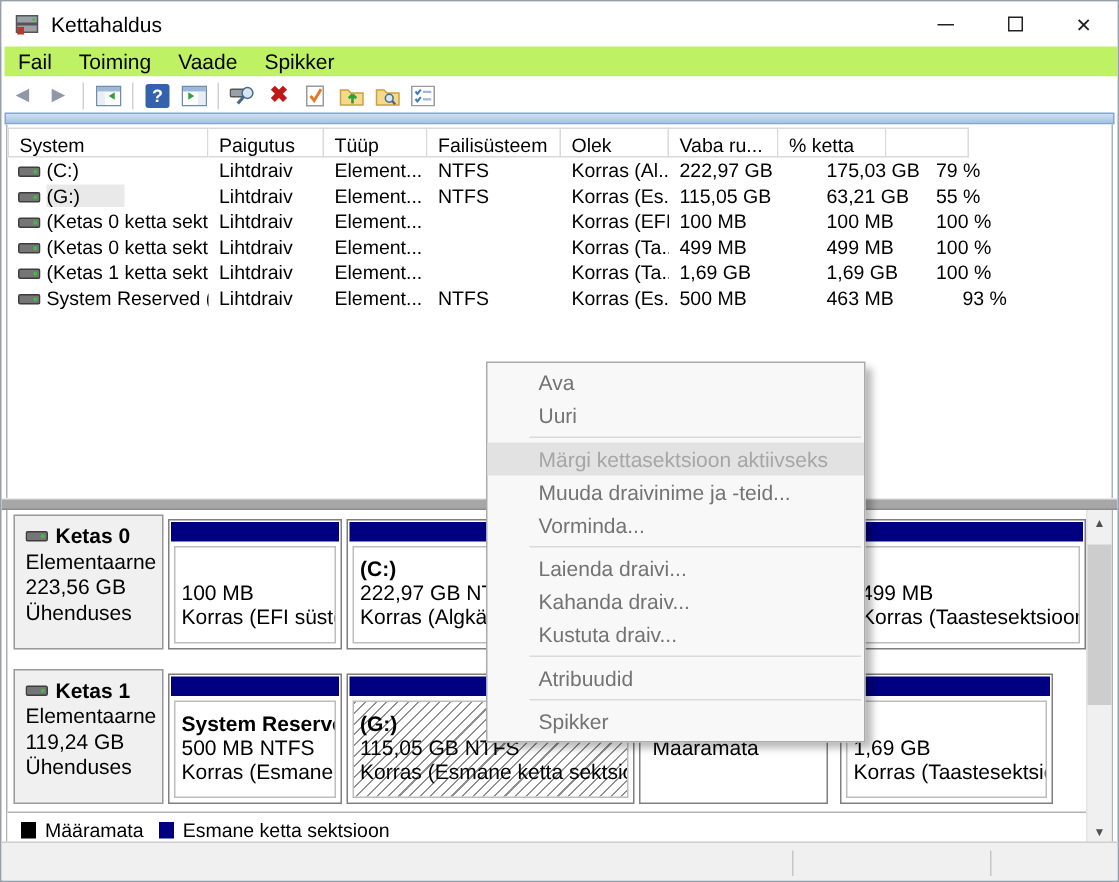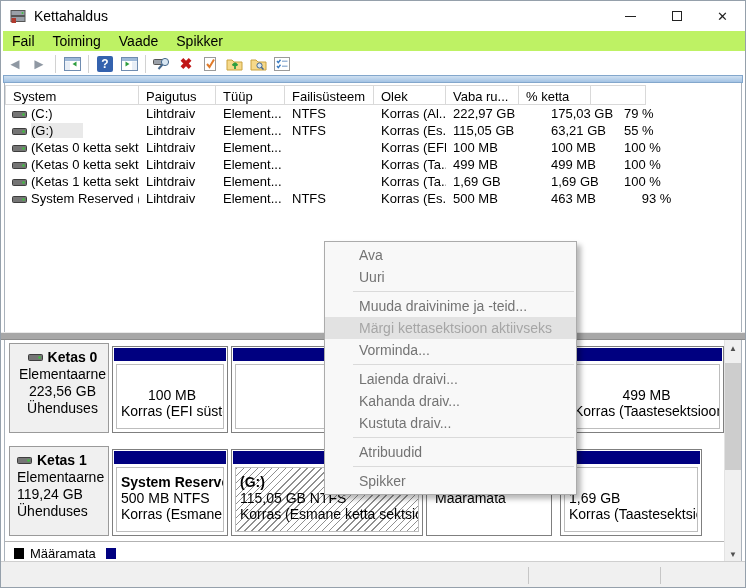--- a/index.html
+++ b/index.html
@@ -270,21 +270,21 @@
           <div class="tcell c6" style="left: 539px; width: 73px;">463 MB</div>
           <div class="tcell c7" style="left: 612px; width: 72px; text-align: center;">93 %</div>
         </div>
       </div>
   </div>
 
   <div class="splitter"></div>
 
   <div class="diskpane">
     <div>
-        <div class="drow" style="top: 3px; text-align: center;">
+        <div class="drow" style="top: 3px;">
           <div class="dlabel">
             <div class="dname"><span><svg width="15" height="9" viewBox="0 0 15 9">
                   <rect x="0.5" y="1.5" width="14" height="6" rx="1" fill="#757575" stroke="#3d3d3d"></rect>
                   <circle cx="11.5" cy="4.5" r="1.3" fill="#3fbf3f"></circle>
                 </svg></span><b>Ketas 0</b></div>
             <div class="dline">Elementaarne</div>
             <div class="dline">223,56 GB</div>
             <div class="dline">Ühenduses</div>
           </div>
           <div class="part" style="left: 107px; width: 116px;">
@@ -354,39 +354,40 @@
               <div>Korras (Taastesektsioo</div>
             </div>
           </div>
         </div>
       </div>
     <div class="legendbar"><span class="lg-item">
           <span class="lg-sq" style="background: rgb(0, 0, 0);"></span>
           <span>Määramata</span>
         </span><span class="lg-item">
           <span class="lg-sq" style="background: rgb(0, 0, 128);"></span>
+          <span>Esmane ketta sektsioon</span>
         </span></div>
     <div class="vscroll">
       <div class="sb-btn sb-up">▲</div>
       <div class="sb-thumb"></div>
       <div class="sb-btn sb-down">▼</div>
     </div>
   </div>
 
   <div class="statusbar">
     <div class="sb-div" style="left:527px"></div>
     <div class="sb-div" style="left:659px"></div>
   </div>
 
   <div class="ctxmenu">
       <div class="mitem">Ava</div>
       <div class="mitem">Uuri</div>
       <div class="msep"></div>
+      <div class="mitem disabled hl">Märgi kettasektsioon aktiivseks</div>
       <div class="mitem">Muuda draivinime ja -teid...</div>
-      <div class="mitem disabled hl">Märgi kettasektsioon aktiivseks</div>
       <div class="mitem">Vorminda...</div>
       <div class="msep"></div>
       <div class="mitem">Laienda draivi...</div>
       <div class="mitem">Kahanda draiv...</div>
       <div class="mitem">Kustuta draiv...</div>
       <div class="msep"></div>
       <div class="mitem">Atribuudid</div>
       <div class="msep"></div>
       <div class="mitem">Spikker</div>
     </div>

